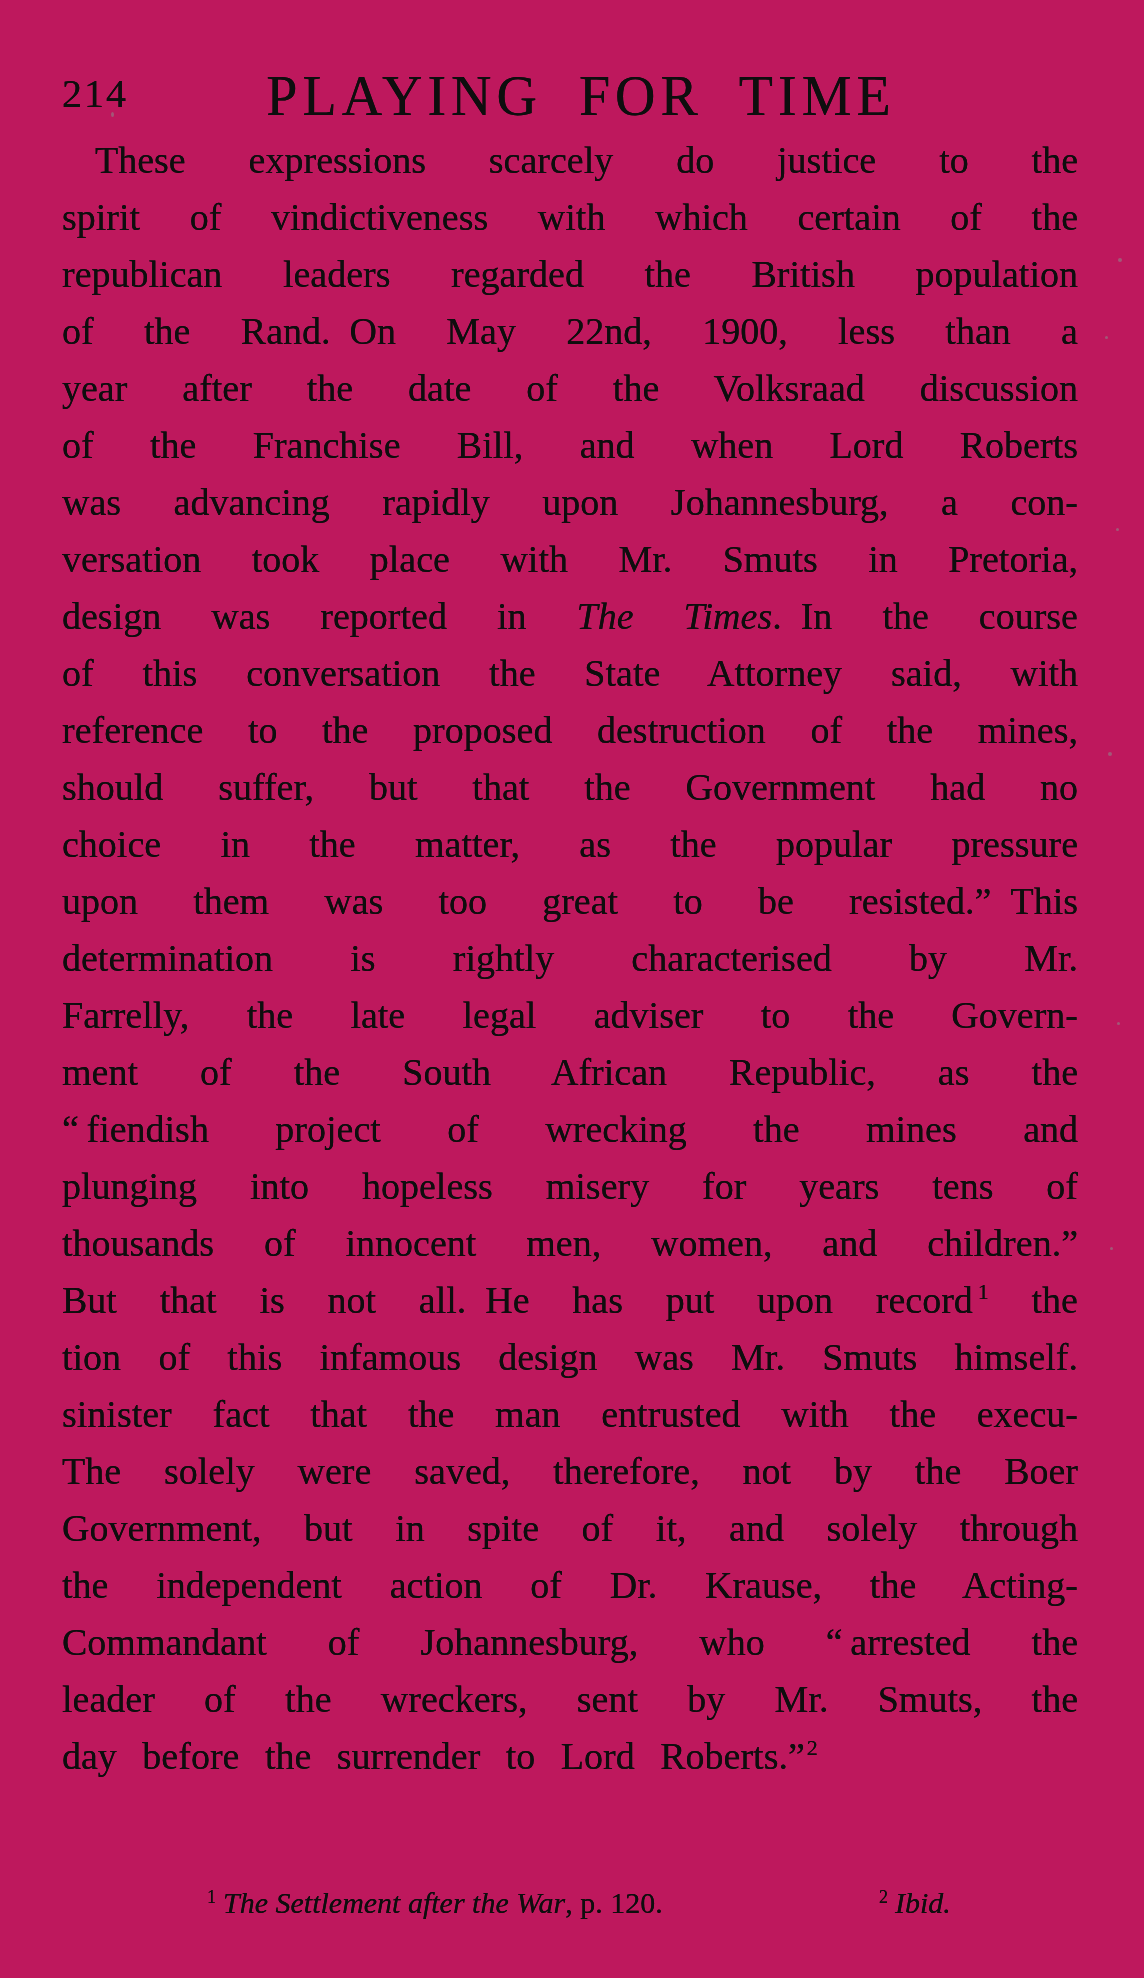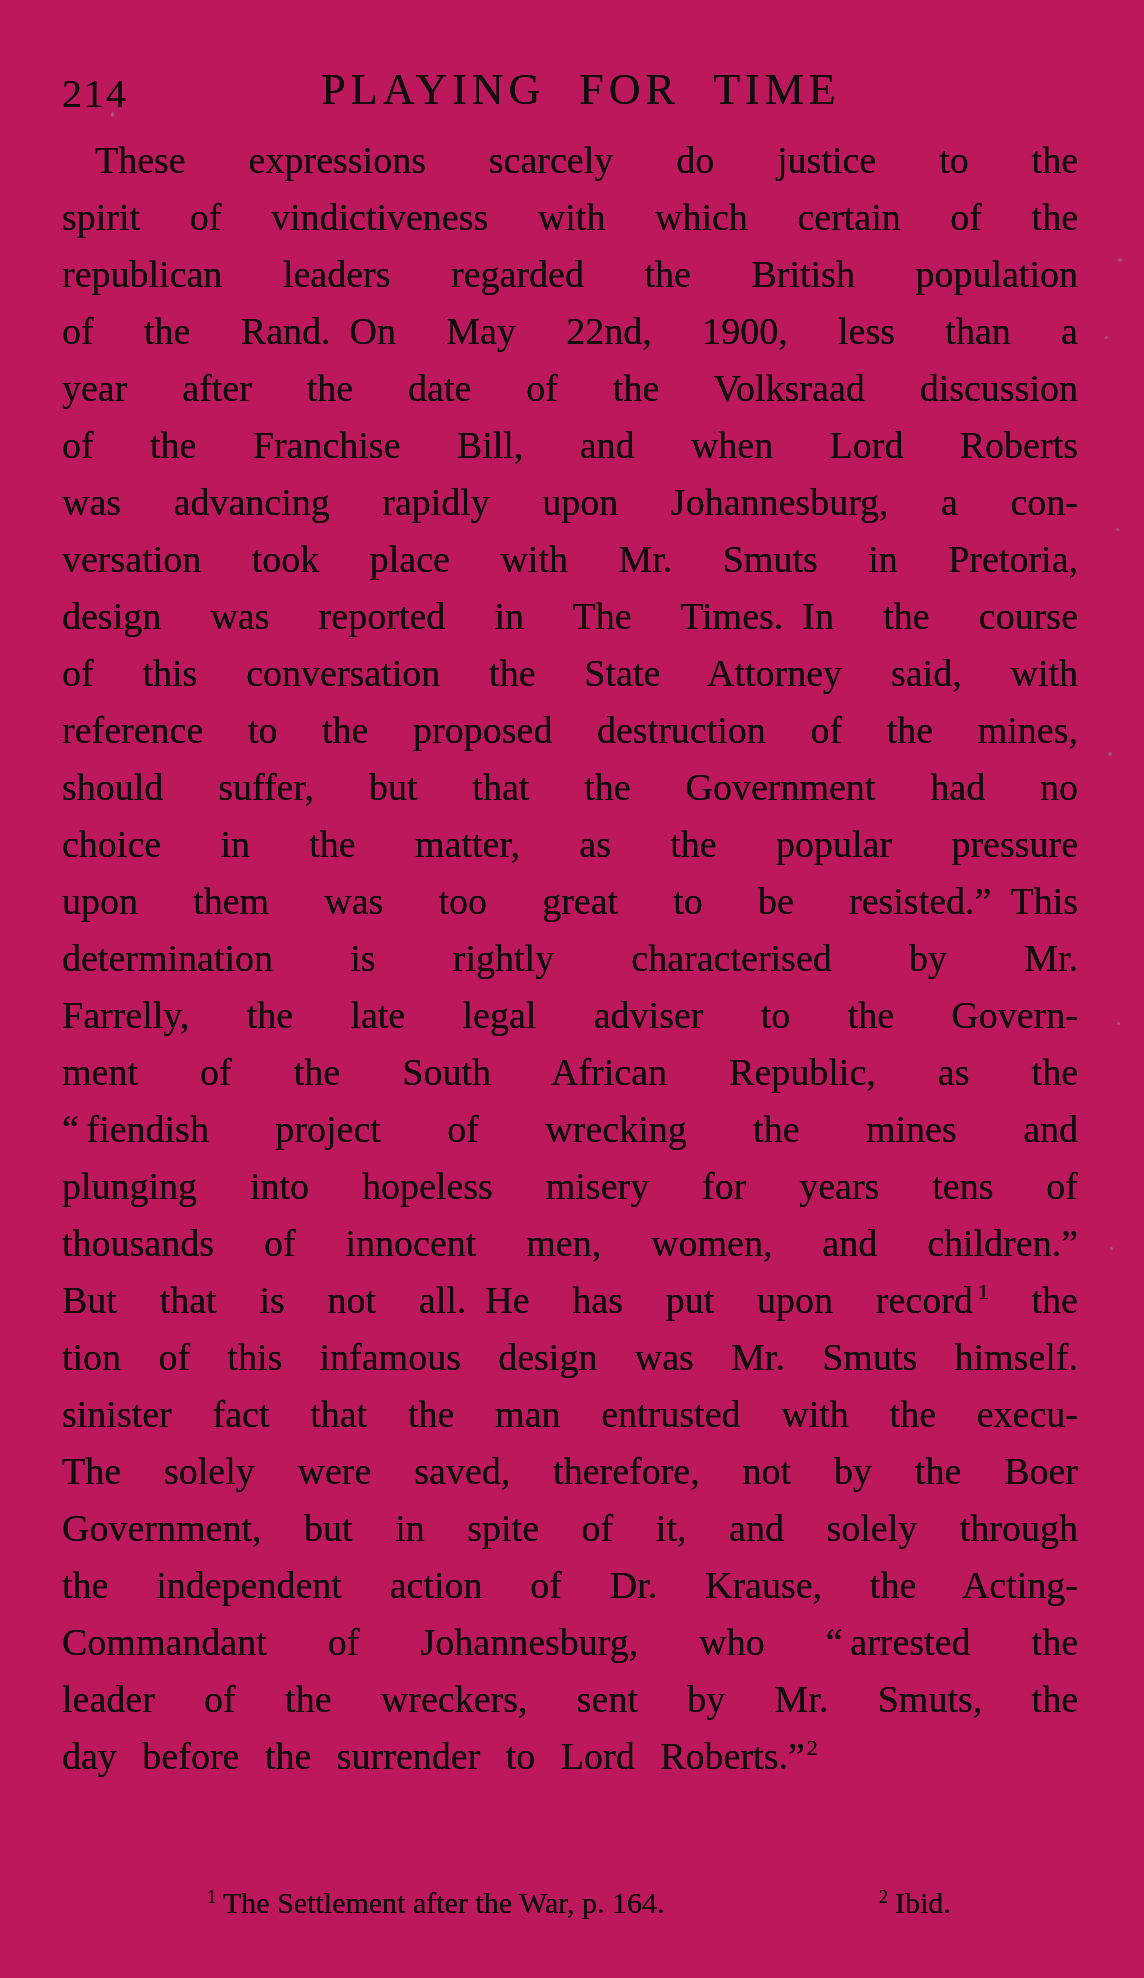--- a/index.html
+++ b/index.html
@@ -28,21 +28,21 @@
     position: absolute;
     left: 0;
     top: 6px;
     font-size: 40px;
     letter-spacing: 2px;
   }
   .running-title {
     display: block;
     text-align: center;
     padding-left: 22px;
-    font-size: 44px;
+    font-size: 56px;
     letter-spacing: 5px;
     word-spacing: 18px;
     white-space: nowrap;
   }
   .body-text {
     position: absolute;
     top: 132px;
     left: 62px;
     width: 1016px;
   }
@@ -54,21 +54,21 @@
     text-align-last: justify;
     text-justify: inter-word;
     white-space: normal;
     overflow: visible;
   }
   .line.indent { text-indent: 33px; }
   .line.last {
     text-align-last: left;
     word-spacing: 16px;
   }
-  .it { }
+  .it { font-style: italic; }
   .sup {
     font-size: 22px;
     vertical-align: 14px;
     line-height: 0;
     margin-left: 5px;
     letter-spacing: 0;
   }
   .sup.tight { margin-left: 2px; }
   .footnotes {
     position: absolute;
@@ -125,21 +125,21 @@
       <div class="line"><span>sinister fact that the man entrusted with the execu-</span></div>
       <div class="line"><span>The solely were saved, therefore, not by the Boer</span></div>
       <div class="line"><span>Government, but in spite of it, and solely through</span></div>
       <div class="line"><span>the independent action of Dr. Krause, the Acting-</span></div>
       <div class="line"><span>Commandant of Johannesburg, who “ arrested the</span></div>
       <div class="line"><span>leader of the wreckers, sent by Mr. Smuts, the</span></div>
       <div class="line last"><span>day before the surrender to Lord Roberts.”</span><span class="sup tight">2</span></div>
     </div>
 
   <div class="footnotes">
-    <span class="fn fn1"><span class="sup">1</span><span class="it">The Settlement after the War</span><span>, p. 164.</span></span>
+    <span class="fn fn1"><span class="sup">1</span><span class="it">The Settlement after the War</span><span>, p. 120.</span></span>
     <span class="fn fn2"><span class="sup">2</span><span class="it">Ibid.</span></span>
   </div>
 
   <span class="speck" style="left:1118px; top:258px; width:4px; height:4px;"></span>
   <span class="speck" style="left:1105px; top:336px; width:3px; height:3px;"></span>
   <span class="speck" style="left:1116px; top:528px; width:3px; height:3px;"></span>
   <span class="speck" style="left:1108px; top:752px; width:4px; height:4px;"></span>
   <span class="speck" style="left:1117px; top:1022px; width:3px; height:3px;"></span>
   <span class="speck" style="left:1110px; top:1247px; width:3px; height:3px;"></span>
   <span class="speck" style="left:111px; top:112px; width:3px; height:5px;"></span>

